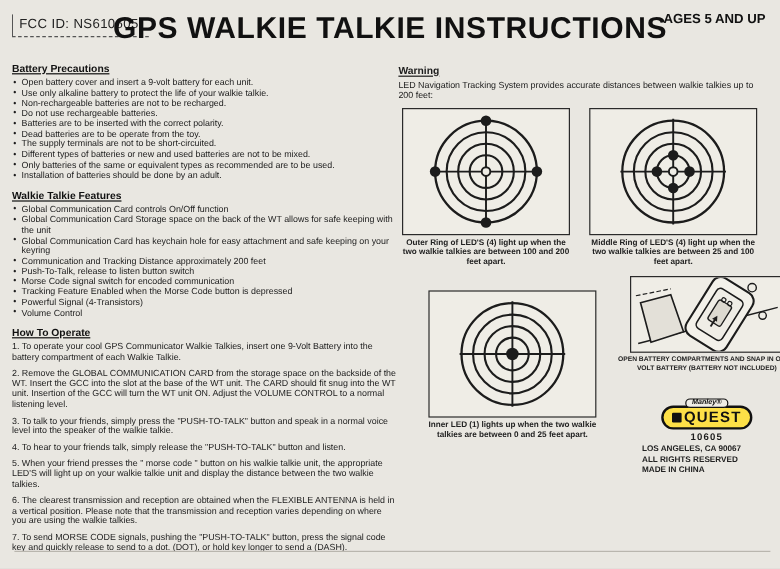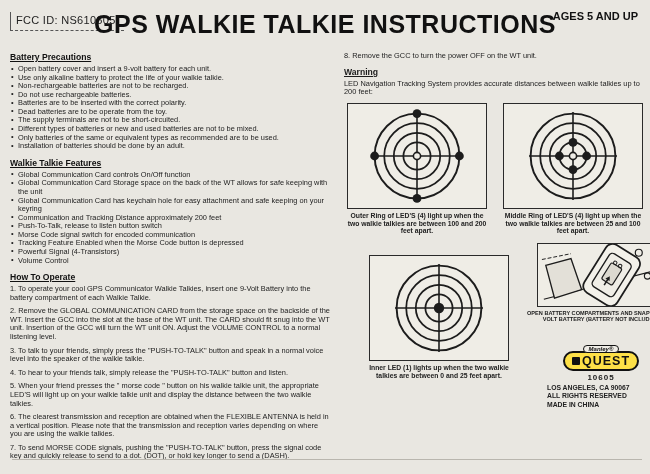--- a/index.html
+++ b/index.html
@@ -16,21 +16,21 @@
     font-size:11px;letter-spacing:.3px;color:#222;
     border-left:1px solid #555;border-bottom:1px dashed #555;
     padding:2px 8px 4px 5px;
   }
   .title{
     position:absolute;left:50%;top:2px;transform:translateX(-50%);
     font-size:25px;font-weight:bold;letter-spacing:.5px;white-space:nowrap;color:#111;
   }
   .ages{position:absolute;right:2px;top:2px;font-size:11px;font-weight:bold;color:#111;}
   
-  .cols{display:flex;gap:12px;margin-top:4px;}
+  .cols{display:flex;margin-top:4px;}
   .col-left{width:322px;flex:none;}
   .col-right{flex:1;min-width:0;}
   h2.sec{
     font-size:8.6px;font-weight:bold;text-decoration:underline;
     margin:7px 0 3px 0;color:#111;
   }
   h2.sec:first-child{margin-top:2px;}
   ul.blist{list-style:none;margin:0;padding:0;font-size:7.4px;line-height:1.16;}
   ul.blist li{padding-left:8px;position:relative;}
   ul.blist li::before{content:"•";position:absolute;left:1px;top:-0.5px;}
@@ -120,21 +120,20 @@
       <p class="step">1. To operate your cool GPS Communicator Walkie Talkies, insert one 9-Volt Battery into the battery compartment of each Walkie Talkie.</p>
       <p class="step">2. Remove the GLOBAL COMMUNICATION CARD from the storage space on the backside of the WT. Insert the GCC into the slot at the base of the WT unit. The CARD should fit snug into the WT unit. Insertion of the GCC will turn the WT unit ON. Adjust the VOLUME CONTROL to a normal listening level.</p>
       <p class="step">3. To talk to your friends, simply press the "PUSH-TO-TALK" button and speak in a normal voice level into the speaker of the walkie talkie.</p>
       <p class="step">4. To hear to your friends talk, simply release the "PUSH-TO-TALK" button and listen.</p>
       <p class="step">5. When your friend presses the " morse code " button on his walkie talkie unit, the appropriate LED'S will light up on your walkie talkie unit and display the distance between the two walkie talkies.</p>
       <p class="step">6. The clearest transmission and reception are obtained when the FLEXIBLE ANTENNA is held in a vertical position. Please note that the transmission and reception varies depending on where you are using the walkie talkies.</p>
       <p class="step">7. To send MORSE CODE signals, pushing the "PUSH-TO-TALK" button, press the signal code key and quickly release to send to a dot. (DOT), or hold key longer to send a (DASH).</p>
     </div>
 
     <div class="col-right">
-      <p class="rtext">8. Remove the GCC to turn the power OFF on the WT unit.</p>
 
       <h2 class="warn">Warning</h2>
 
       <p class="rtext">LED Navigation Tracking System provides accurate distances between walkie talkies up to 200 feet:</p>
 
       <div class="targets-row">
 
         <figure class="target-fig">
           <div class="target-box">
             <svg width="96" height="96" viewBox="0 0 120 120">

